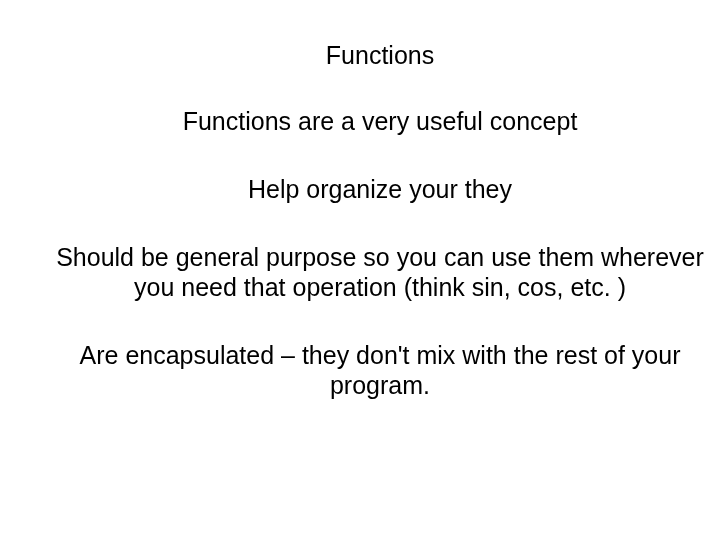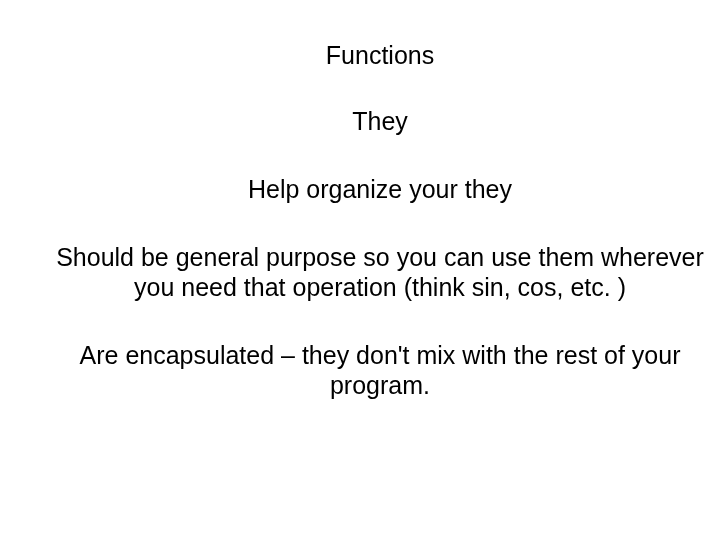--- a/index.html
+++ b/index.html
@@ -19,20 +19,20 @@
     .block {
       margin-bottom: 38px;
     }
   </style>
 </head>
 <body>
 
 <div class="title">Functions</div>
 
 <div class="block">
-  <div>They</div>
+  <div>Functions are a very useful concept</div>
 </div>
 
 <div class="block">Help organize your they</div>
 
 <div class="block">Should be general purpose so you can use them wherever you need that operation (think sin, cos, etc. )</div>
 
 <div class="block">Are encapsulated – they don't mix with the rest of your program.</div>
 
 </body></html>

